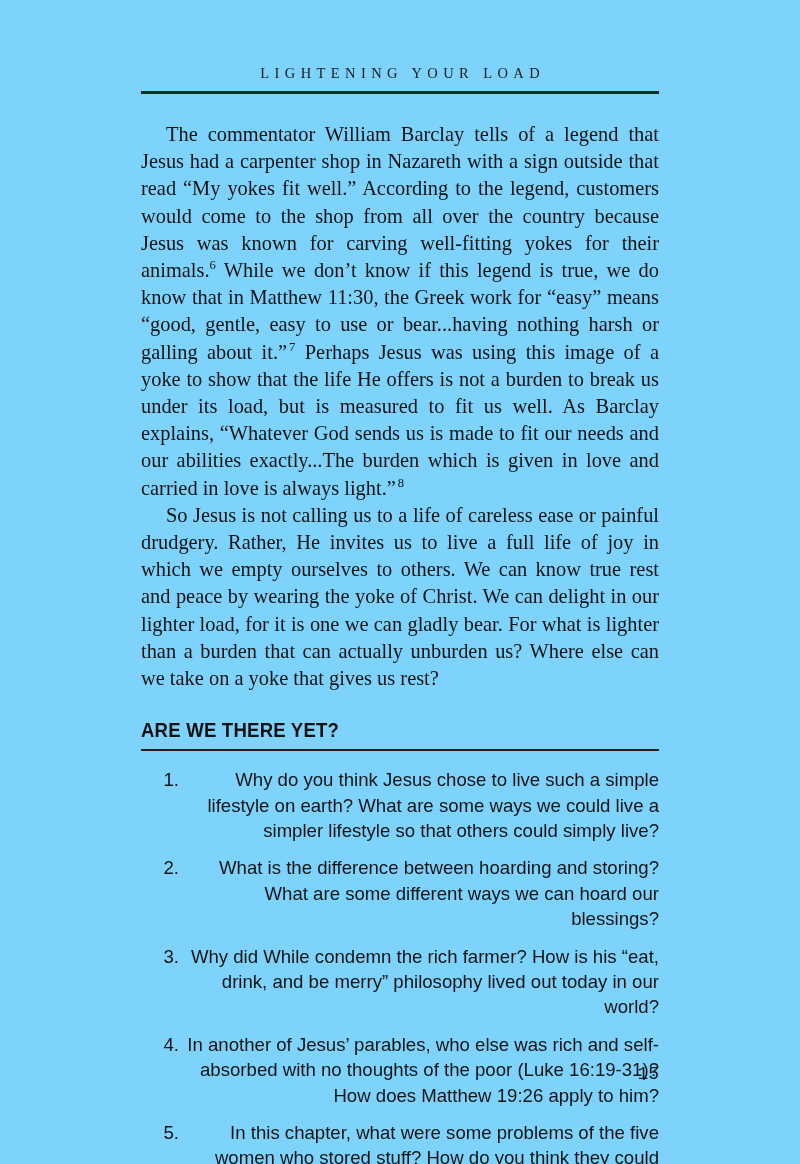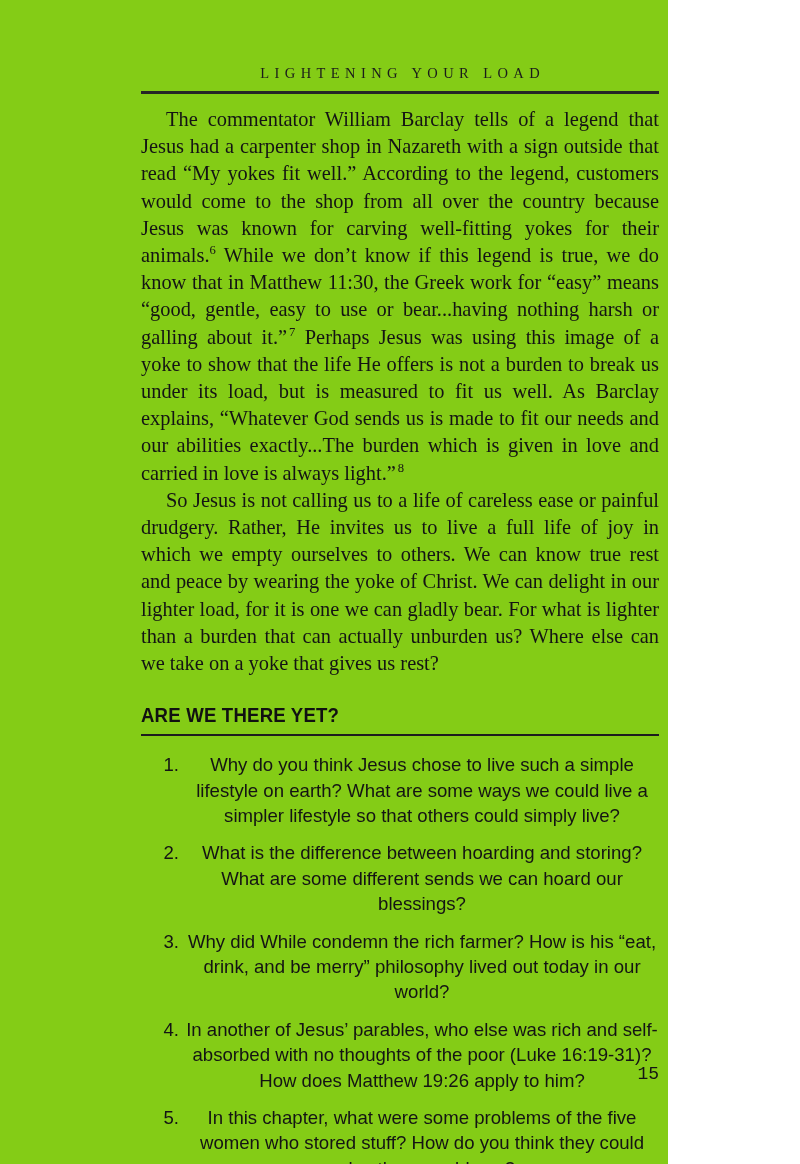--- a/index.html
+++ b/index.html
@@ -13,23 +13,23 @@
     position: relative;
     font-family: "Liberation Serif", serif;
     color: #1a1a1a;
     overflow: hidden;
   }
 
   .page {
     position: absolute;
     left: 0;
     top: 0;
-    width: 668px;
+    width: 800px;
     height: 1164px;
-    background: #84cc16;
+    background: #7dd3fc;
   }
 
   .content {
     position: absolute;
     left: 141px;
     top: 0;
     width: 518px;
   }
 
   
@@ -46,21 +46,21 @@
   }
   .runhead-rule {
     margin-top: 9px;
     height: 3px;
     background: #262626;
     width: 100%;
   }
 
   
   .body-block {
-    margin-top: 12px;
+    margin-top: 27px;
   }
   p.body {
     margin: 0;
     font-family: "Liberation Serif", serif;
     font-size: 20.4px;
     line-height: 27.2px;
     text-align: justify;
     text-justify: inter-word;
     text-indent: 25px;
     color: #141414;
@@ -107,21 +107,21 @@
   ol.questions > li {
     position: relative;
     counter-increment: qnum;
     padding-left: 30px;
     margin-left: 14px;
     margin-bottom: 12px;
     font-family: "Liberation Sans", sans-serif;
     font-size: 18.6px;
     line-height: 25.4px;
     color: #141414;
-    text-align: center;
+    text-align: right;
   }
   ol.questions > li::before {
     content: counter(qnum) ".";
     position: absolute;
     left: 0;
     top: 0;
     width: 24px;
     text-align: right;
     font-family: "Liberation Sans", sans-serif;
     font-size: 18.6px;
@@ -156,21 +156,21 @@
       <p class="body"><span>The commentator William Barclay tells of a legend that Jesus had a carpenter shop in Nazareth with a sign outside that read “My yokes fit well.” According to the legend, customers would come to the shop from all over the country because Jesus was known for carving well-fitting yokes for their animals.</span><sup class="fn">6</sup><span> While we don’t know if this legend is true, we do know that in Matthew 11:30, the Greek work for “easy” means “good, gentle, easy to use or bear...having nothing harsh or galling about it.”</span><sup class="fn spaced">7</sup><span> Perhaps Jesus was using this image of a yoke to show that the life He offers is not a burden to break us under its load, but is measured to fit us well. As Barclay explains, “Whatever God sends us is made to fit our needs and our abilities exactly...The burden which is given in love and carried in love is always light.”</span><sup class="fn spaced">8</sup></p>
 
       <p class="body">So Jesus is not calling us to a life of careless ease or painful drudgery. Rather, He invites us to live a full life of joy in which we empty ourselves to others. We can know true rest and peace by wearing the yoke of Christ. We can delight in our lighter load, for it is one we can gladly bear. For what is lighter than a burden that can actually unburden us? Where else can we take on a yoke that gives us rest?</p>
     </div>
 
     <div class="section-head">ARE WE THERE YET?</div>
     <div class="section-rule"></div>
 
     <ol class="questions">
       <li>Why do you think Jesus chose to live such a simple lifestyle on earth? What are some ways we could live a simpler lifestyle so that others could simply live?</li>
-      <li>What is the difference between hoarding and storing? What are some different sends we can hoard our blessings?</li>
+      <li>What is the difference between hoarding and storing? What are some different ways we can hoard our blessings?</li>
       <li>Why did While condemn the rich farmer? How is his “eat, drink, and be merry” philosophy lived out today in our world?</li>
       <li>In another of Jesus’ parables, who else was rich and self-absorbed with no thoughts of the poor (Luke 16:19-31)? How does Matthew 19:26 apply to him?</li>
       <li>In this chapter, what were some problems of the five women who stored stuff? How do you think they could solve these problems?</li>
     </ol>
 
     <div class="folio">15</div>
 
   </div>
 </div>
 

